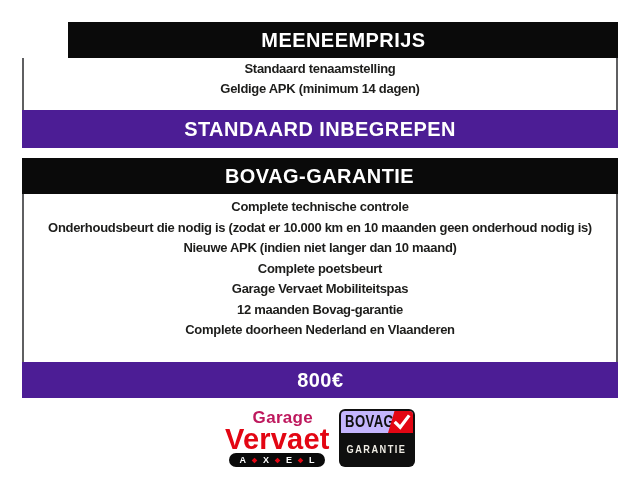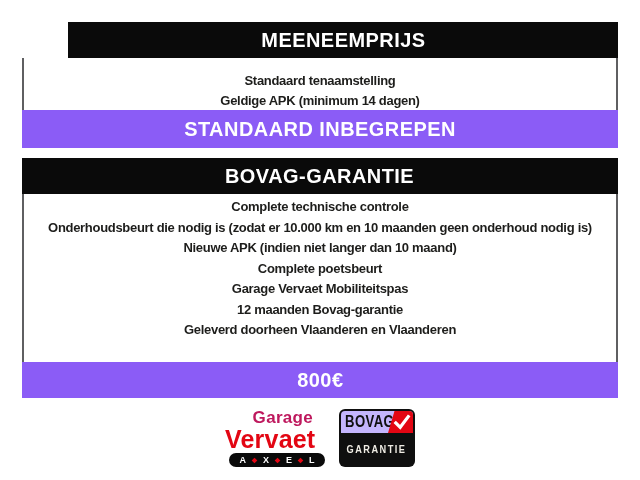--- a/index.html
+++ b/index.html
@@ -6,41 +6,41 @@
   html, body { width: 640px; height: 480px; background: #ffffff; }
   body { font-family: "Liberation Sans", sans-serif; }
   .page { position: relative; width: 640px; height: 480px; background: #ffffff; overflow: hidden; }
 
   .card { position: absolute; left: 22px; width: 596px; }
   .card-price { top: 22px; }
   .card-warranty { top: 158px; }
 
   .bar { display: flex; align-items: center; justify-content: center; }
   .bar-black { background: #0a0a0a; }
-  .bar-red { background: #8b5cf6; }
+  .bar-red { background: #4c1d95; }
   .bar-title { color: #ffffff; font-weight: bold; font-size: 21px; letter-spacing: 0.5px; transform: scaleX(0.95); white-space: nowrap; }
 
   .card-price .bar-black { height: 36px; margin-left: 46px; }
-  .card-price .body { height: 52px; padding-top: 13px; }
+  .card-price .body { height: 52px; padding-top: 1px; }
   .card-price .bar-red { height: 38px; }
 
   .card-warranty .bar-black { height: 36px; }
   .card-warranty .body { height: 168px; padding-top: 3px; }
   .card-warranty .bar-red { height: 36px; }
 
   .body { background: #ffffff; border-left: 2px solid #5f5f61; border-right: 2px solid #5f5f61; }
   .body-line { text-align: center; font-size: 13px; font-weight: bold; color: #1d1d1b; line-height: 20px; letter-spacing: -0.3px; white-space: nowrap; }
   .card-warranty .body-line { line-height: 20.5px; }
 
   .logos { position: absolute; top: 406px; left: 0; width: 640px; height: 64px; display: flex; align-items: center; justify-content: center; gap: 10px; }
 
   
   .vervaet-logo { width: 104px; display: flex; flex-direction: column; align-items: stretch; }
   .vervaet-top { font-size: 17px; font-weight: 600; color: #be185d; text-align: right; padding-right: 16px; line-height: 18px; letter-spacing: 0.3px; }
-  .vervaet-name { font-size: 25px; font-weight: 800; color: #e30613; text-align: left; line-height: 24px; letter-spacing: 0.2px; }
+  .vervaet-name { font-size: 29px; font-weight: 800; color: #e30613; text-align: right; line-height: 24px; letter-spacing: 0.2px; }
   .axel-pill { margin: 2px auto 0 auto; width: 96px; height: 14px; background: #0a0a0a; border-radius: 7px; display: flex; align-items: center; justify-content: center; gap: 6px; }
   .axel-letter { color: #ffffff; font-size: 9px; font-weight: bold; line-height: 1; }
   .axel-diamond { width: 5px; height: 5px; background: #e30613; transform: rotate(45deg) scale(0.8); }
 
   
   .bovag-logo { width: 76px; height: 58px; background: #0f0f0f; border-radius: 6px; padding: 2px; display: flex; flex-direction: column; overflow: hidden; }
   .bovag-top { position: relative; height: 22px; background: #c4b5fd; border-radius: 4px 4px 0 0; overflow: hidden; }
   .bovag-word { position: absolute; left: 4px; top: 50%; transform: translateY(-50%) scaleX(0.82); transform-origin: left center; font-size: 16px; font-weight: 800; color: #0f0f0f; letter-spacing: 0.5px; }
   .bovag-check-area { position: absolute; right: 0; top: 0; width: 25px; height: 100%; background: #e30613; clip-path: polygon(26% 0, 100% 0, 100% 100%, 0 100%); display: flex; align-items: center; justify-content: center; }
   .bovag-check-area svg { width: 18px; height: 16px; margin-left: 3px; }
@@ -69,21 +69,21 @@
     <div class="bar bar-black">
       <span class="bar-title">BOVAG-GARANTIE</span>
     </div>
     <div class="body">
       <div class="body-line">Complete technische controle</div>
       <div class="body-line">Onderhoudsbeurt die nodig is (zodat er 10.000 km en 10 maanden geen onderhoud nodig is)</div>
       <div class="body-line">Nieuwe APK (indien niet langer dan 10 maand)</div>
       <div class="body-line">Complete poetsbeurt</div>
       <div class="body-line">Garage Vervaet Mobiliteitspas</div>
       <div class="body-line">12 maanden Bovag-garantie</div>
-      <div class="body-line">Geleverd doorheen Vlaanderen en Vlaanderen</div>
+      <div class="body-line">Complete doorheen Nederland en Vlaanderen</div>
     </div>
     <div class="bar bar-red">
       <span class="bar-title">800€</span>
     </div>
   </section>
 
   <footer class="logos">
 
     <div class="vervaet-logo">
       <div class="vervaet-top">Garage</div>

